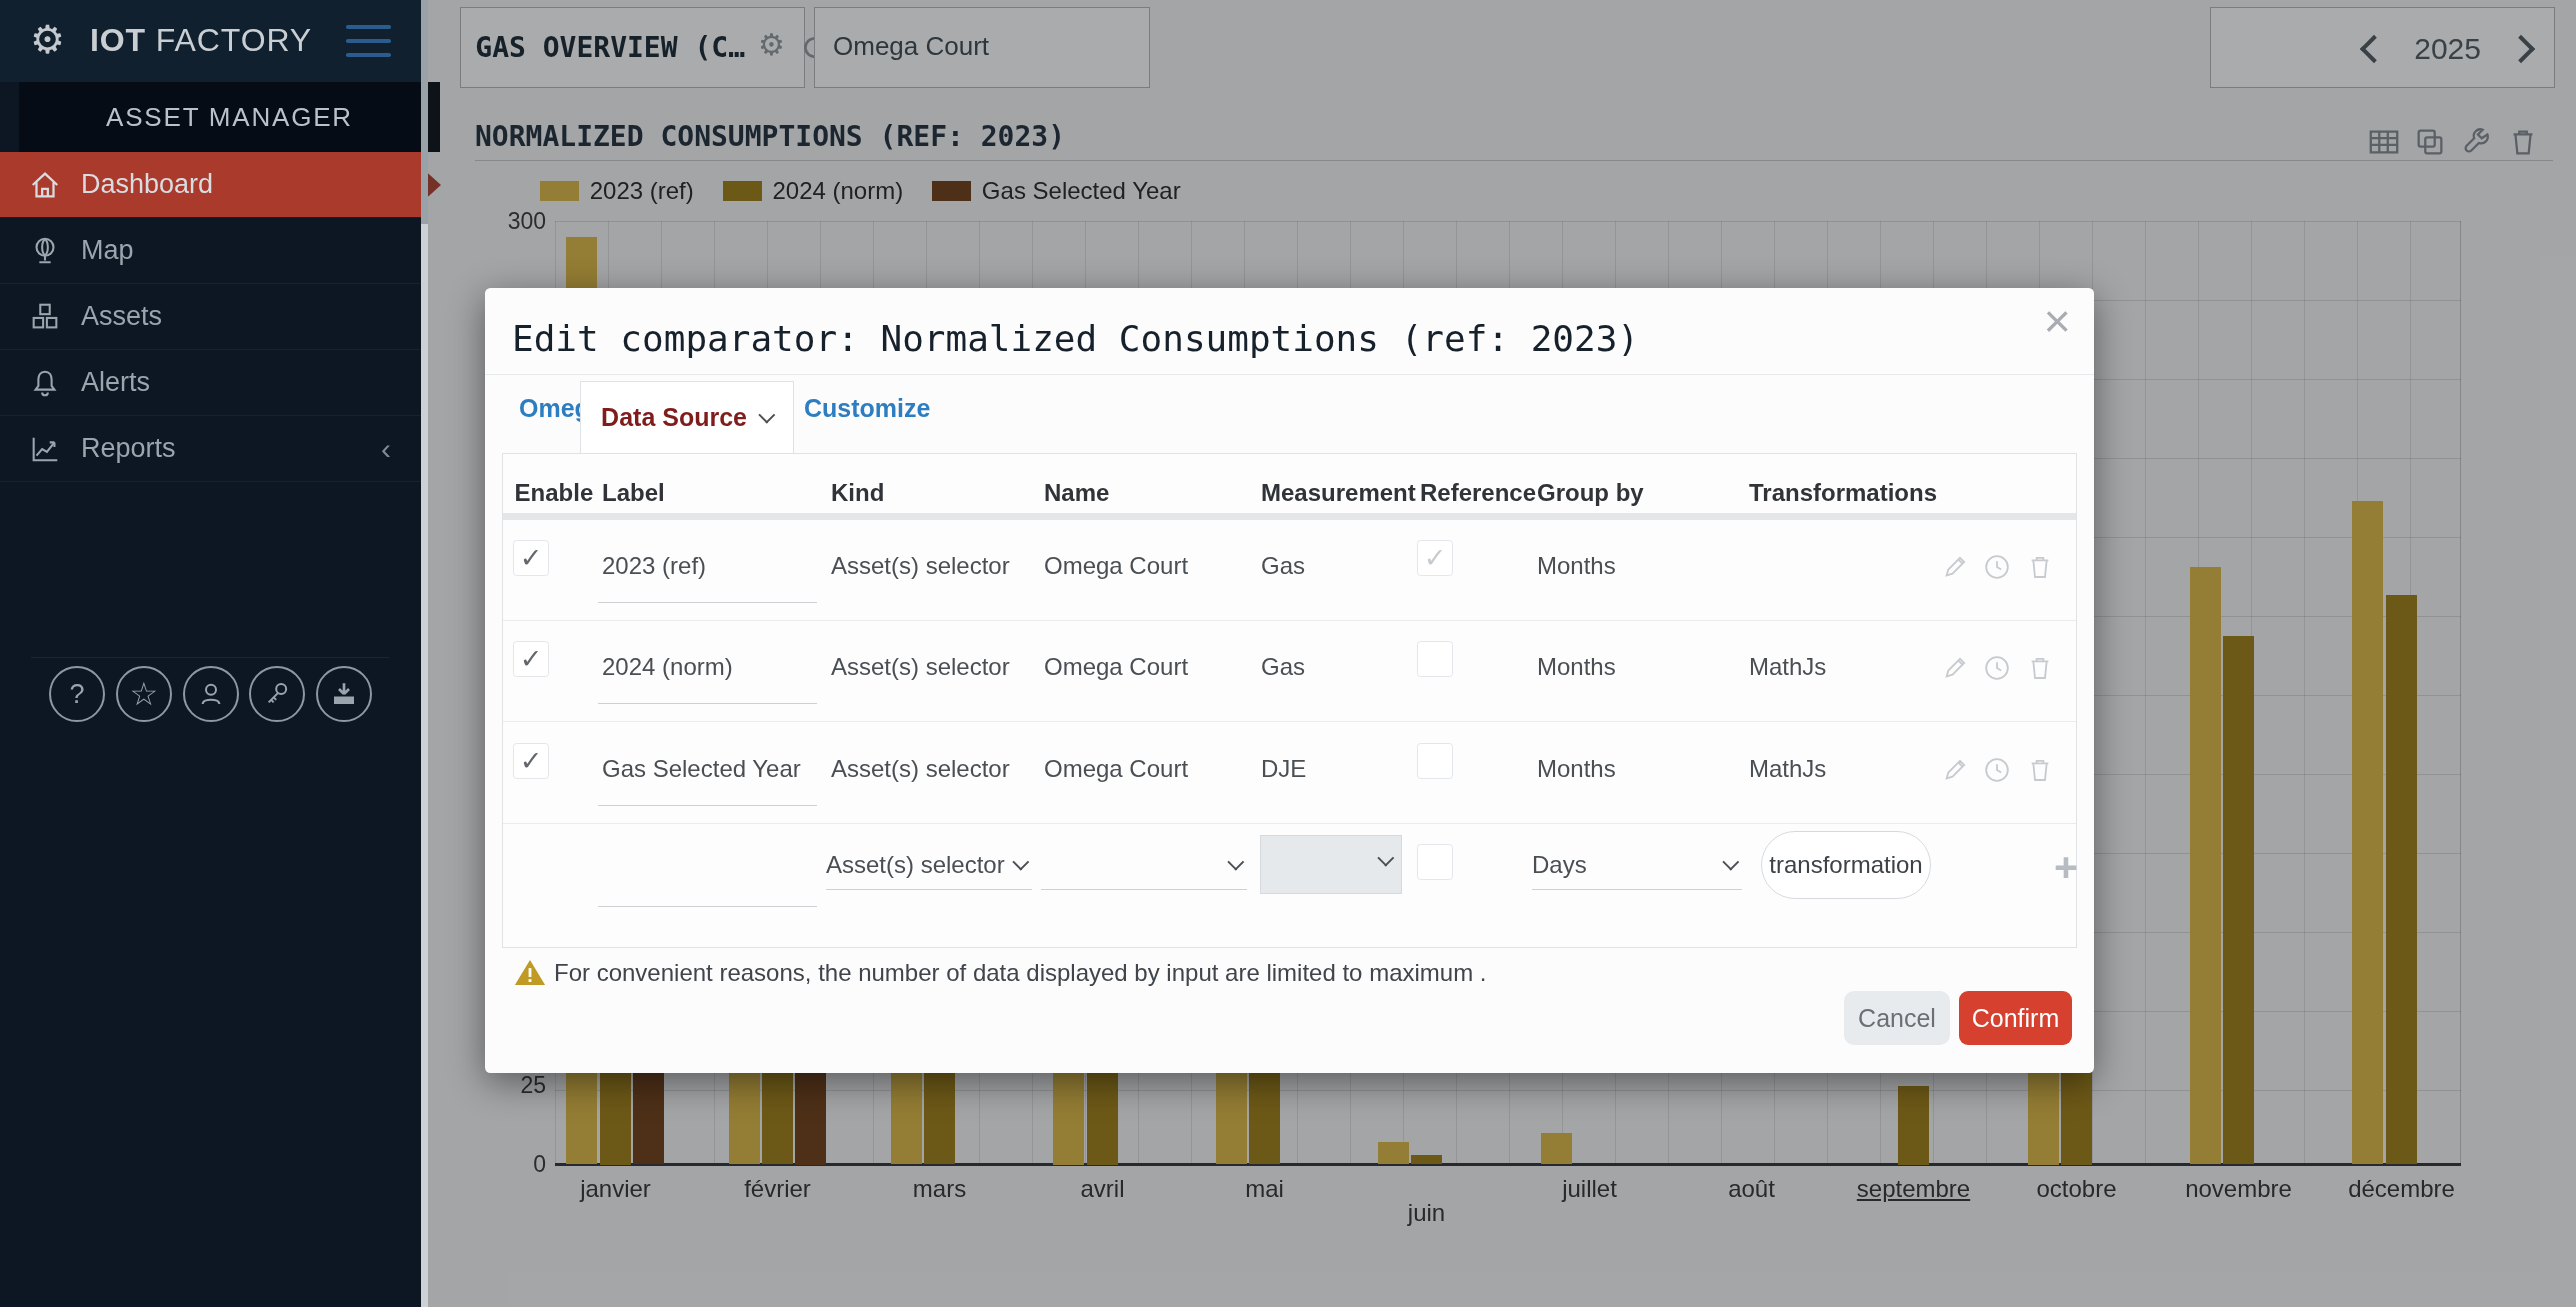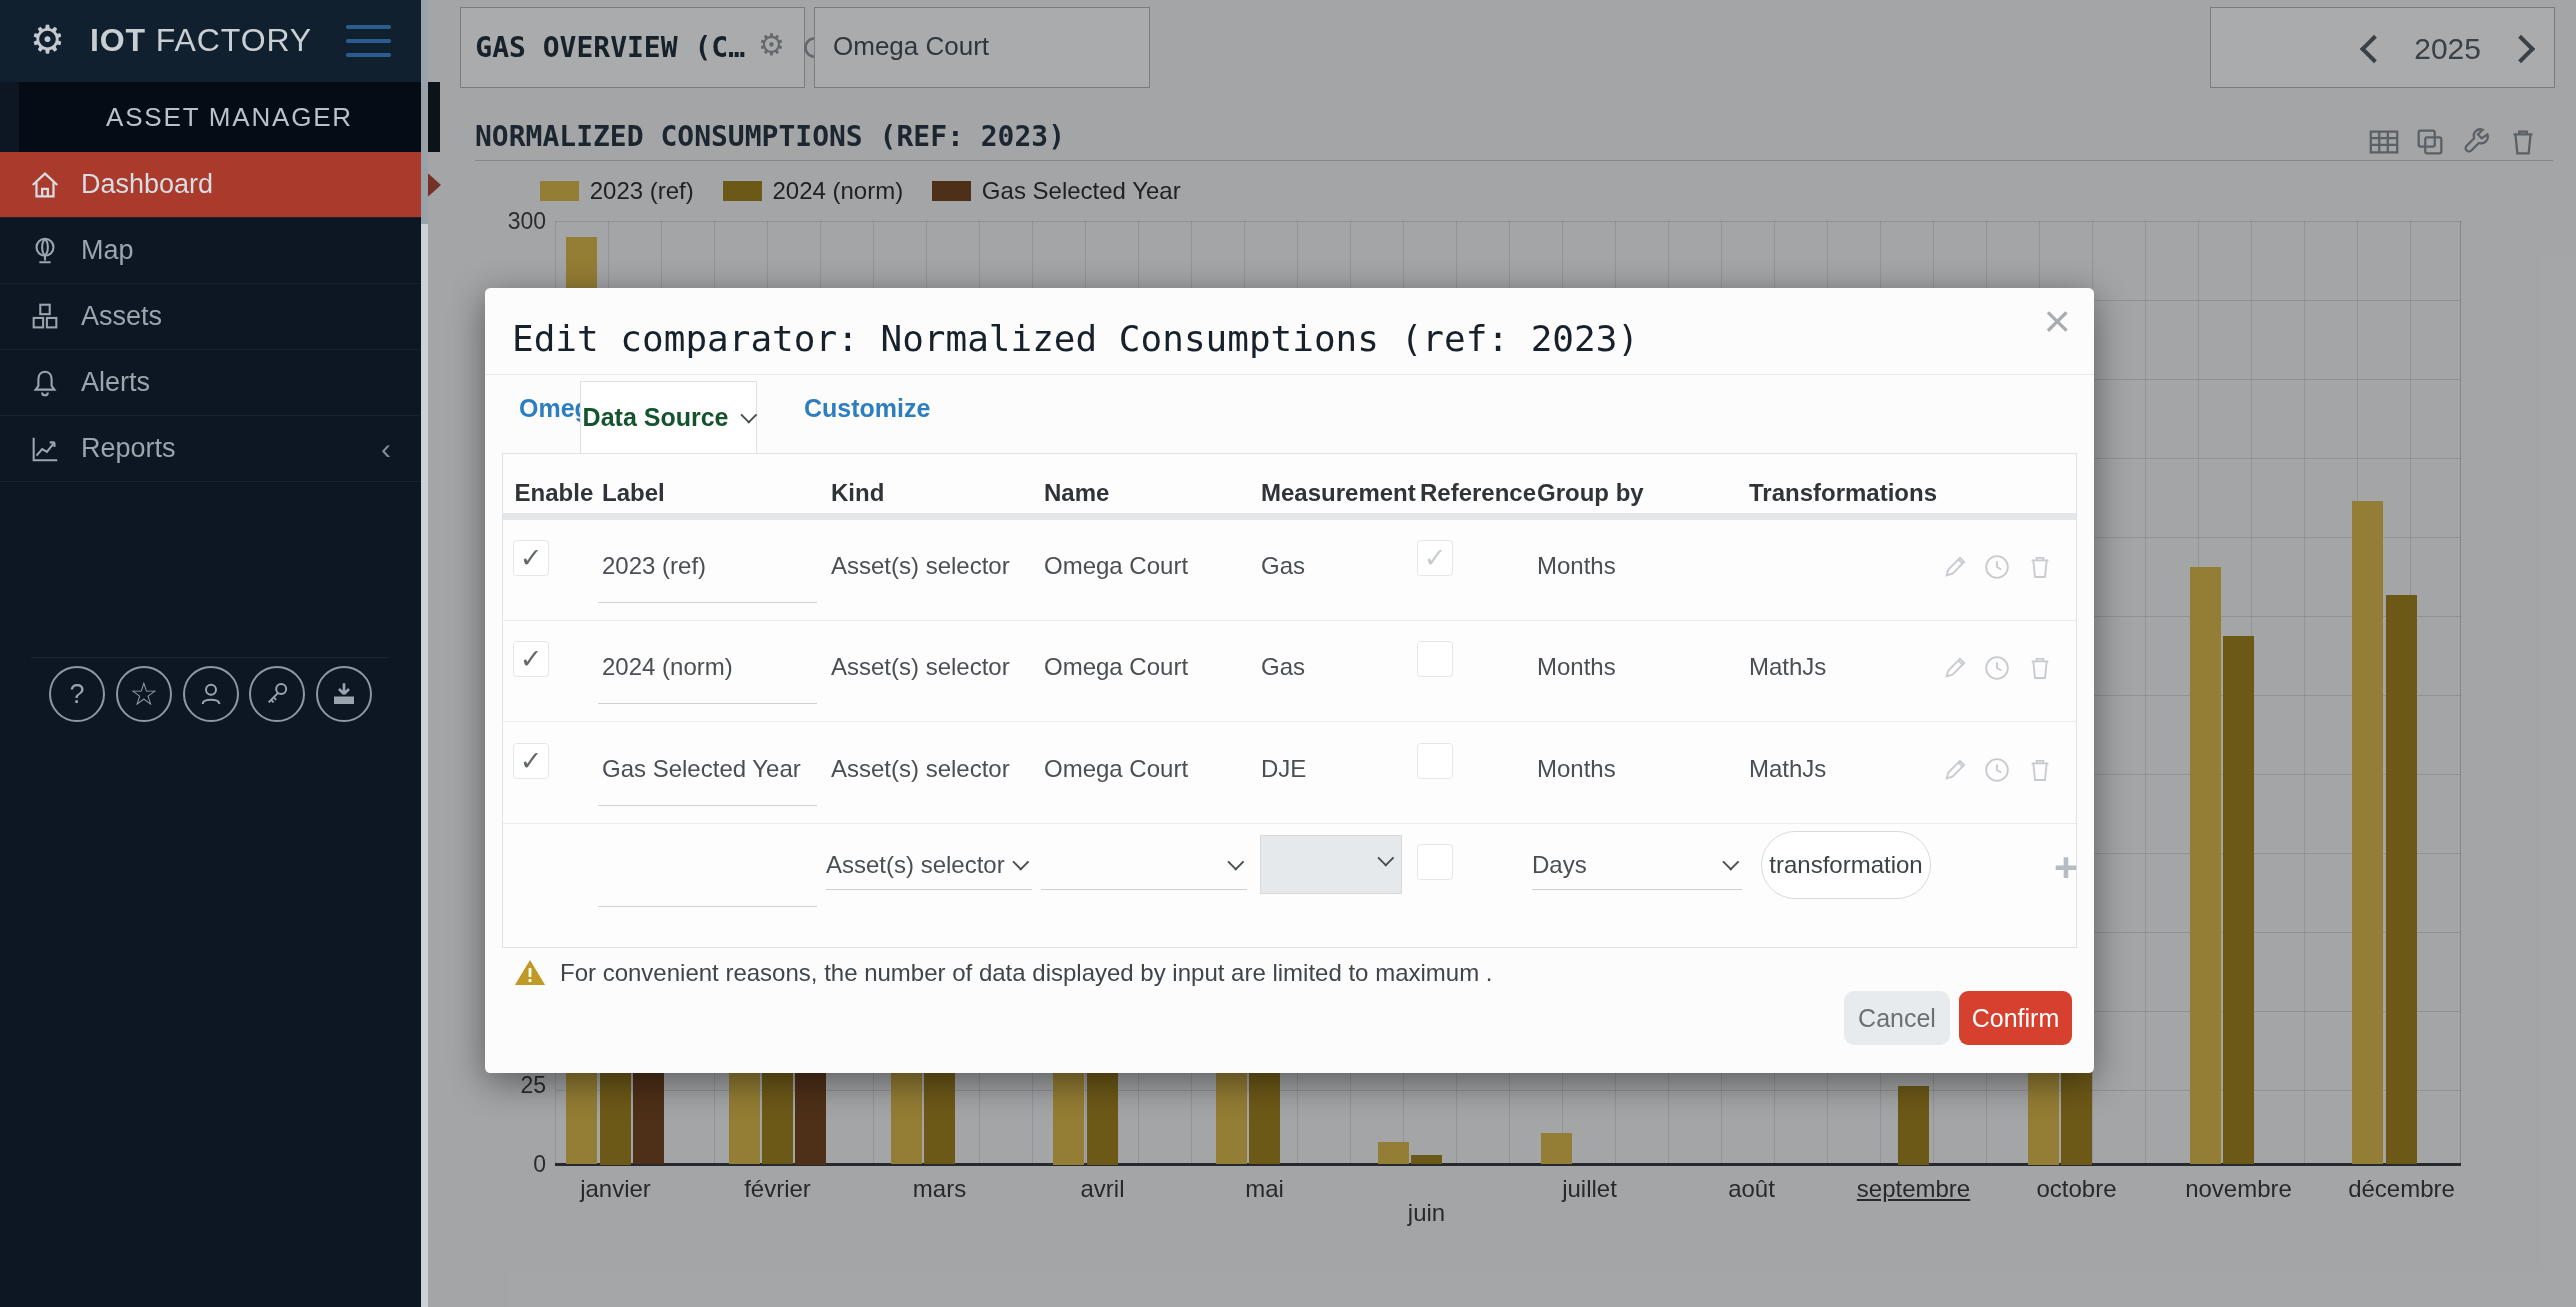--- a/index.html
+++ b/index.html
@@ -60,38 +60,38 @@
   .bar{position:absolute;}
   .month-label{position:absolute;top:1175px;width:161px;text-align:center;font-size:24px;color:#2f2f2f;}
 
   
   .backdrop{position:absolute;left:428px;top:0;width:2148px;height:1308px;background:rgba(30,33,36,0.37);z-index:5;}
   .modal{position:absolute;left:485px;top:288px;width:1609px;height:785px;background:#fcfcfd;border-radius:5.4px;box-shadow:0 9px 36px rgba(0,0,0,0.45);z-index:6;}
   .modal-title{position:absolute;left:27px;top:30px;font-size:36px;color:#16212c;white-space:nowrap;}
   .modal-close{position:absolute;right:23px;top:9px;font-size:47px;color:#a9adb2;cursor:pointer;line-height:1;}
   .modal-divider{position:absolute;left:0;top:86px;width:1609px;border-top:0.9px solid #e7eaec;}
   .tab-link{position:absolute;top:106px;font-size:25px;font-weight:bold;color:#2d7dc1;cursor:pointer;}
-  .tab-active{position:absolute;left:95px;top:93px;width:177px;height:72px;background:#fff;border:0.9px solid #dee2e6;border-bottom:none;display:flex;align-items:center;justify-content:center;gap:14.3px;font-size:25px;font-weight:bold;color:#14532d;cursor:pointer;}
+  .tab-active{position:absolute;left:95px;top:93px;width:214px;height:72px;background:#fff;border:0.9px solid #dee2e6;border-bottom:none;display:flex;align-items:center;justify-content:center;gap:14.3px;font-size:25px;font-weight:bold;color:#7f1d1d;cursor:pointer;}
   .chev-down{width:11.6px;height:11.6px;border-right:2.7px solid #4a4f54;border-bottom:2.7px solid #4a4f54;transform:rotate(45deg);margin-top:-5.4px;}
   .tabpane{position:absolute;left:17px;top:165px;width:1575px;height:495px;border:0.9px solid #dfe3e6;background:#fdfdfe;}
   .th{position:absolute;top:25px;font-size:24px;font-weight:bold;color:#303438;white-space:nowrap;}
   .th-band{position:absolute;left:0;top:59px;width:1573px;height:7.2px;background:#e4e6e8;}
   .trow{position:absolute;left:0;width:1573px;height:101px;border-bottom:0.9px solid #ececec;}
   .cell{position:absolute;top:32px;font-size:24px;color:#4a4f54;white-space:nowrap;}
   .cb{position:absolute;top:20px;width:36px;height:36px;background:#fff;border:1.8px solid #e3e6ea;border-radius:3.6px;display:flex;align-items:center;justify-content:center;font-size:27px;color:#62686e;cursor:pointer;}
   .cb.muted{color:#c6cbd0;}
   .field-line{position:absolute;top:82px;border-top:1.8px solid #cdd0d4;}
   .row-icons{position:absolute;right:21.5px;top:32px;display:flex;gap:12.5px;}
   .row-icons svg{cursor:pointer;}
   .sel{position:absolute;font-size:24px;color:#4a4f54;display:flex;align-items:center;cursor:pointer;}
   .sel .chev-down{position:absolute;right:5.4px;}
   .meas-empty{position:absolute;background:#e6e9ec;border:0.9px solid #d6dade;cursor:pointer;}
   .pill{position:absolute;border:1.8px solid #d6dade;border-radius:34px;display:flex;align-items:center;justify-content:center;font-size:24px;color:#3d4247;background:#fff;cursor:pointer;}
   .plus{position:absolute;font-size:41px;color:#b6bcc2;font-weight:bold;cursor:pointer;line-height:1;}
-  .warn-row{position:absolute;left:29px;top:670px;display:flex;align-items:center;gap:14px;}
+  .warn-row{position:absolute;left:29px;top:670px;display:flex;align-items:center;gap:8px;}
   .warn-text{font-size:24px;color:#3f454b;}
   .btn{position:absolute;top:703px;height:54px;border-radius:9px;display:flex;align-items:center;justify-content:center;font-size:25px;cursor:pointer;}
   .btn-cancel{left:1359px;width:106px;background:#e7ebee;color:#6a7075;border-radius:10px;}
   .btn-confirm{left:1474px;width:113px;background:#d6402e;color:#fff;}
 </style>
 </head>
 <body>
 
 <div class="app">
 

